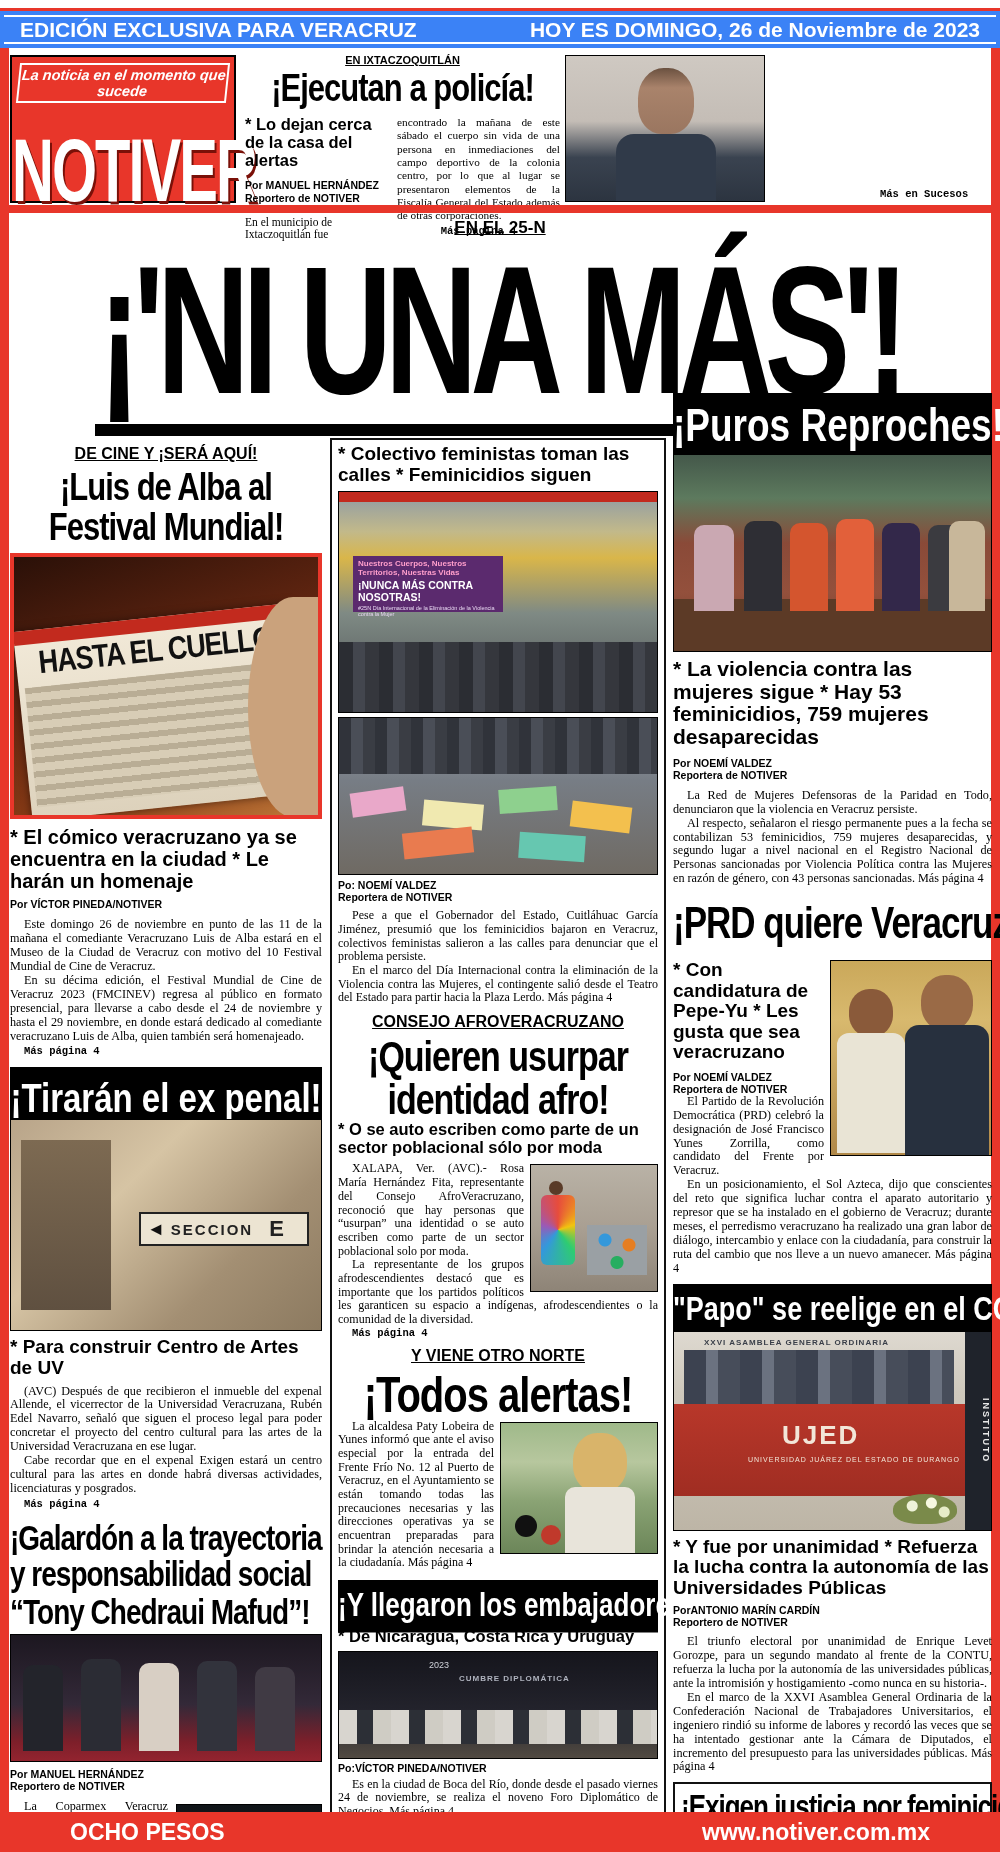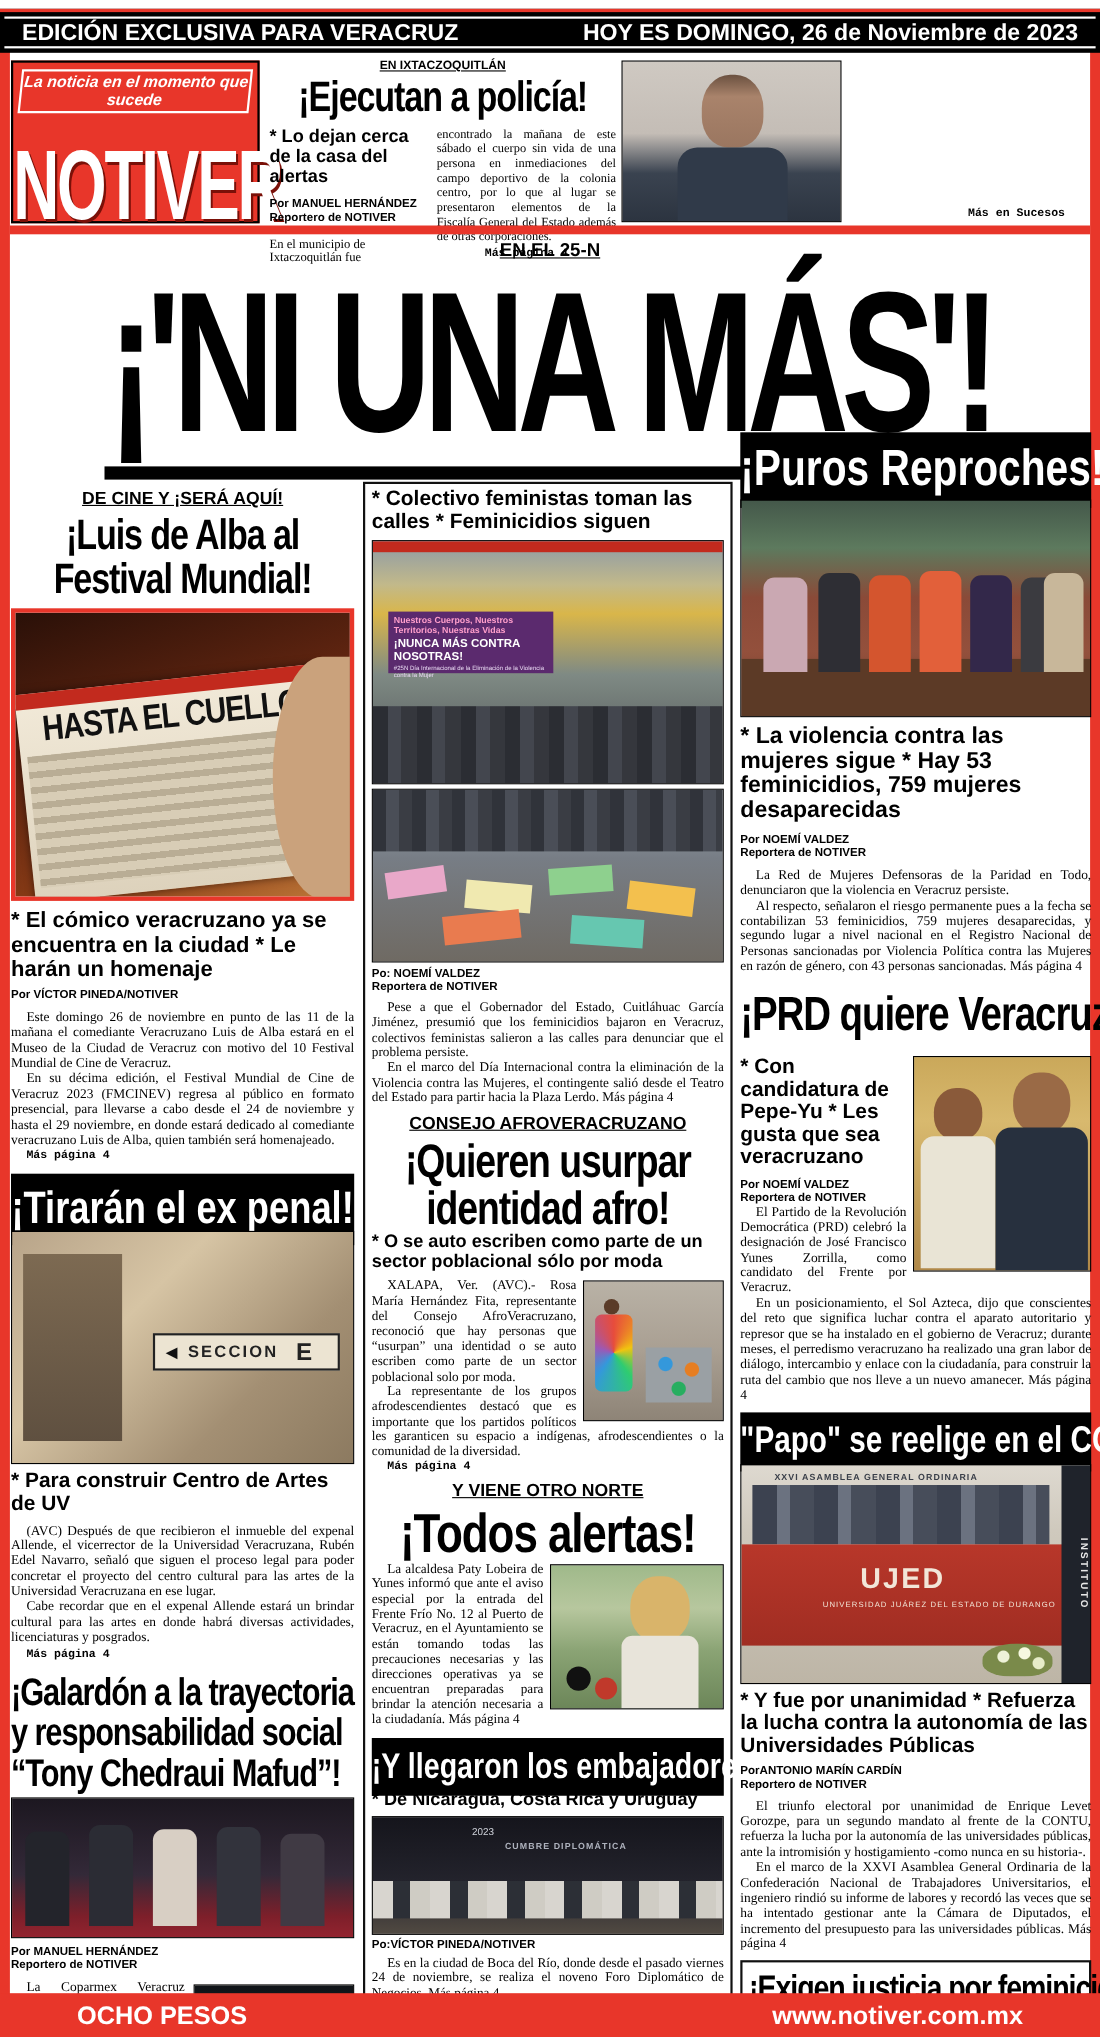--- a/index.html
+++ b/index.html
@@ -1,20 +1,20 @@
 <!DOCTYPE html>
 <html><head>
 <meta charset="utf-8">
 <style>
   html,body{margin:0;padding:0;background:#fff;}
   #page{position:relative;width:1000px;height:1852px;background:#fff;overflow:hidden;
         font-family:"Liberation Sans",sans-serif;}
   .edge{position:absolute;top:46px;bottom:0;width:9px;background:#e8362a;}
   
-  #banner{position:absolute;left:0;top:8px;width:1000px;height:40px;background:#000000;
+  #banner{position:absolute;left:0;top:8px;width:1000px;height:40px;background:#3b82f6;
           border-top:3px solid #e8362a;box-sizing:border-box;}
   #banner .inner{position:absolute;left:4px;right:4px;top:4px;bottom:4px;border-top:2px solid #fff;border-bottom:2px solid #fff;
           display:flex;justify-content:space-between;align-items:center;padding:0 16px;}
   #banner span{color:#fff;font-weight:bold;font-size:21px;letter-spacing:0;white-space:nowrap;}
   
   #logo{position:absolute;left:10px;top:55px;width:226px;height:148px;background:#e8362a;border:2px solid #000;box-sizing:border-box;}
   #tagline{margin:6px 6px 0 6px;border:2px solid #fff;color:#fff;font-style:italic;font-weight:bold;
            font-size:14.5px;text-align:center;padding:2px 1px;transform:skewX(-6deg);}
   #notiver{color:#fff;font-weight:900;font-size:58px;text-align:center;letter-spacing:-2px;
            transform:scaleY(1.55);transform-origin:center top;margin-top:14px;
@@ -115,21 +115,21 @@
       <div style="position:absolute;left:10px;top:20px;width:90px;height:170px;background:linear-gradient(#7d6a52,#5f5040);"></div>
       <div style="position:absolute;left:128px;top:92px;width:170px;height:34px;background:#ece4d2;border:2px solid #222;display:flex;align-items:center;gap:6px;padding:0 6px;box-sizing:border-box;">
         <span style="font-size:18px;color:#111;">◄</span>
         <span style="font-weight:bold;font-size:15px;letter-spacing:2px;color:#222;">SECCION</span>
         <span style="font-weight:900;font-size:22px;color:#222;margin-left:10px;">E</span>
       </div>
     </div>
     <div class="sub" style="font-size:19px;margin-top:6px;">* Para construir Centro de Artes de UV</div>
     <div class="bodytxt" style="margin-top:6px;">
       <p style="font-size:12.2px;">(AVC) Después de que recibieron el inmueble del expenal Allende, el vicerrector de la Universidad Veracruzana, Rubén Edel Navarro, señaló que siguen el proceso legal para poder concretar el proyecto del centro cultural para las artes de la Universidad Veracruzana en ese lugar.</p>
-      <p style="font-size:12.2px;">Cabe recordar que en el expenal Allende estará un brindar cultural para las artes en donde habrá diversas actividades, licenciaturas y posgrados.</p>
+      <p style="font-size:12.2px;">Cabe recordar que en el expenal Exigen estará un centro cultural para las artes en donde habrá diversas actividades, licenciaturas y posgrados.</p>
     </div>
     <div class="more" style="margin:2px 0 0 14px;">Más página 4</div>
 
     <div class="cond" style="font-weight:900;font-size:28px;line-height:1.05;letter-spacing:-1px;margin-top:10px;">¡Galardón a la trayectoria y responsabilidad social “Tony Chedraui Mafud”!</div>
     <div class="ph" style="margin-top:26px;height:128px;background:linear-gradient(180deg,#1c1720 0%,#332938 55%,#7d1f2a 85%,#93242f 100%);">
       <div style="position:absolute;left:12px;bottom:10px;width:40px;height:86px;background:#23242b;border-radius:10px 10px 0 0;"></div>
       <div style="position:absolute;left:70px;bottom:10px;width:40px;height:92px;background:#2b2c34;border-radius:10px 10px 0 0;"></div>
       <div style="position:absolute;left:128px;bottom:10px;width:40px;height:88px;background:#d8cfc4;border-radius:10px 10px 0 0;"></div>
       <div style="position:absolute;left:186px;bottom:10px;width:40px;height:90px;background:#32333c;border-radius:10px 10px 0 0;"></div>
       <div style="position:absolute;left:244px;bottom:10px;width:40px;height:84px;background:#403a44;border-radius:10px 10px 0 0;"></div>

